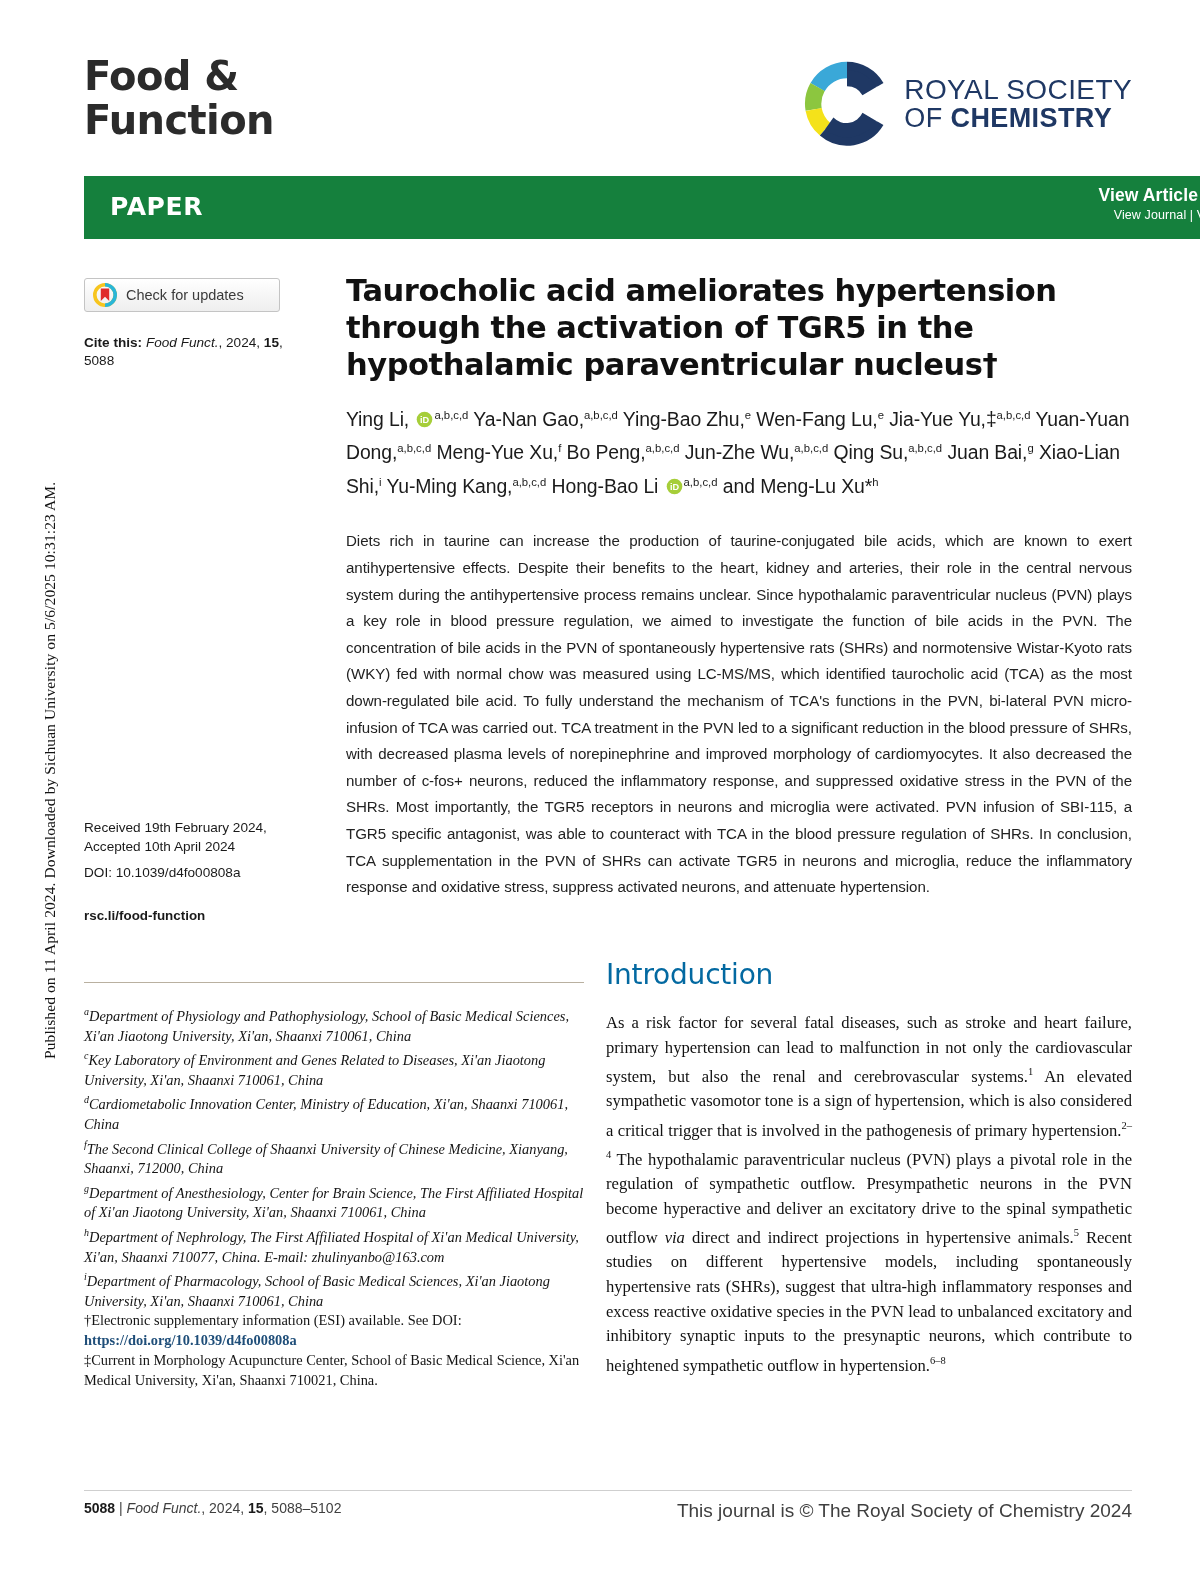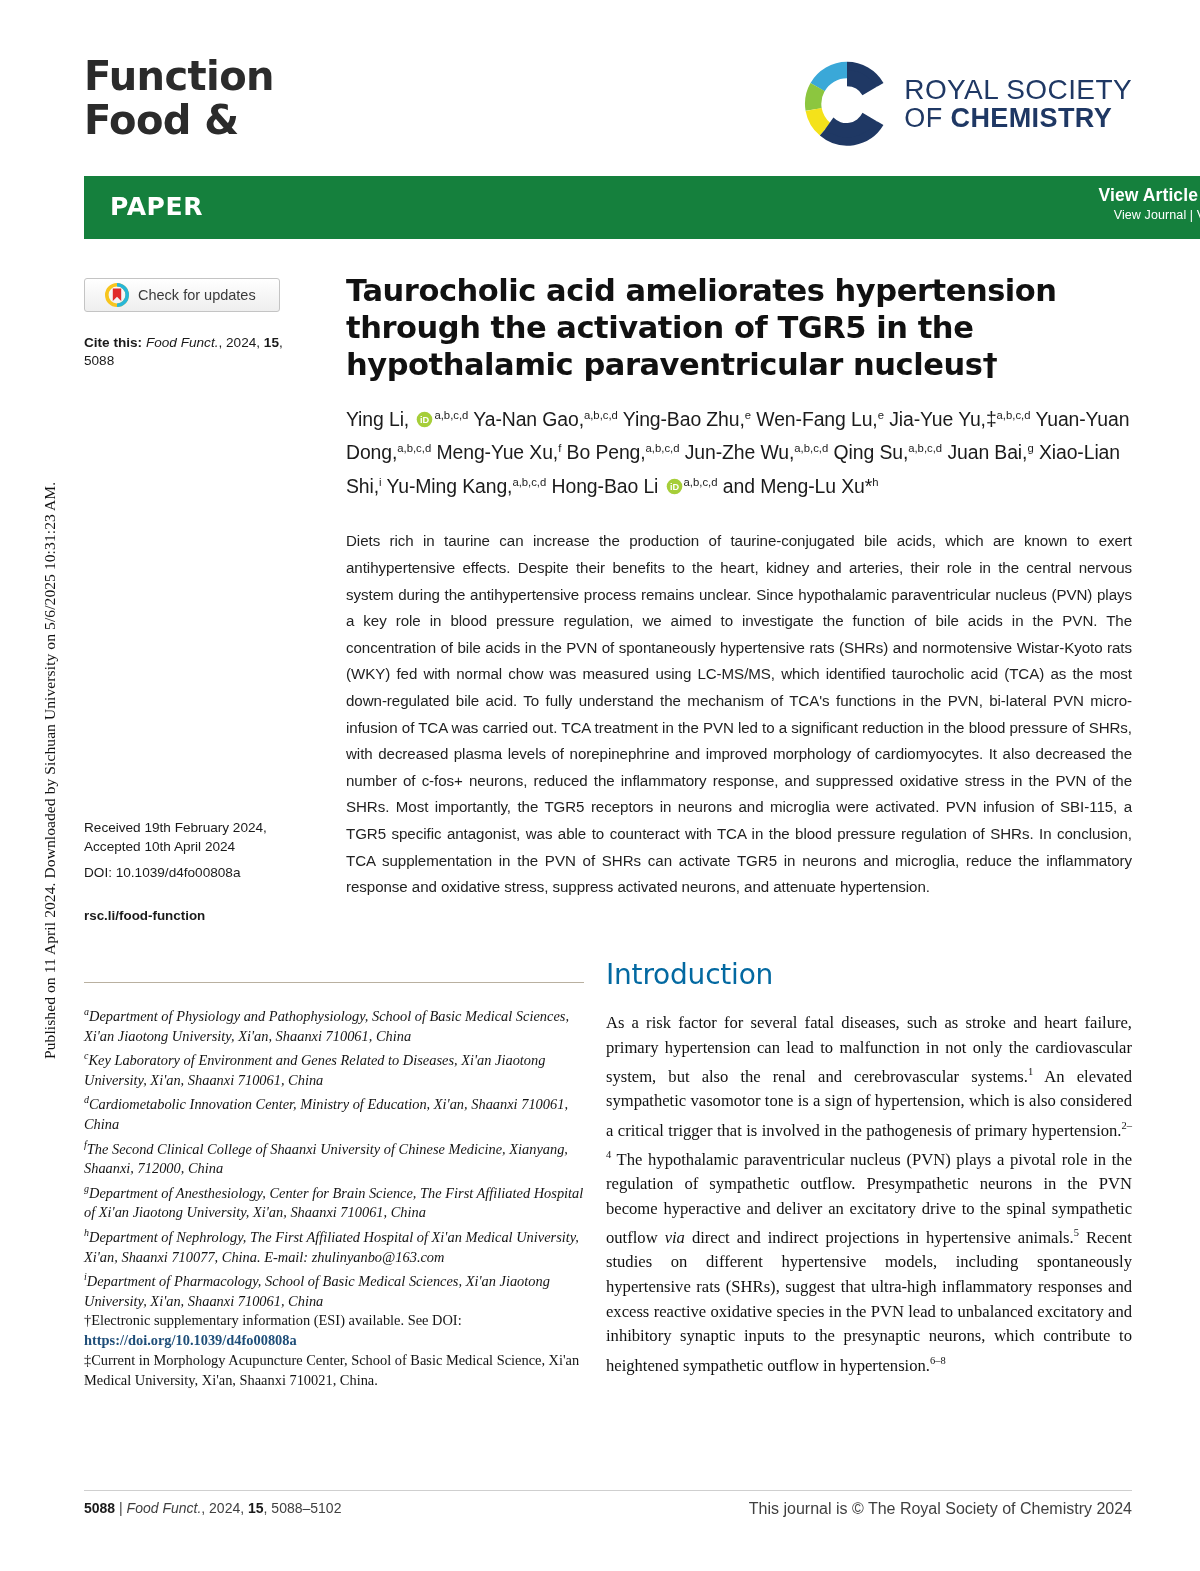--- a/index.html
+++ b/index.html
@@ -133,21 +133,21 @@
     width: 232px;
   }
   .crossmark {
     width: 196px;
     height: 34px;
     border: 1px solid #c4c4c4;
     border-radius: 3px;
     background: linear-gradient(#ffffff, #eeeeee);
     display: flex;
     align-items: center;
-    padding-left: 20px;
+    padding-left: 8px;
     box-sizing: border-box;
   }
   .cm-icon { width: 24px; height: 24px; flex: 0 0 24px; }
   .cm-text {
     margin-left: 9px;
     font-size: 14.5px;
     color: #3a3a3a;
     font-family: "Liberation Sans", sans-serif;
   }
   .cite {
@@ -281,35 +281,35 @@
     left: 84px;
     top: 1500px;
     width: 1048px;
     font-size: 14px;
     color: #3f3f3f;
     display: flex;
     justify-content: space-between;
   }
   .footer .fl b { font-weight: bold; color: #1a1a1a; }
   .footer .fl i { font-style: italic; }
-  .footer .fr { font-size: 16px; }
+  .footer .fr { font-size: 19px; }
 </style>
 </head>
 <body>
 
 <div class="rail">
   <div class="rail-text">Published on 11 April 2024. Downloaded by Sichuan University on 5/6/2025 10:31:23 AM.</div>
 </div>
 
 <div class="page">
 
   <div class="masthead">
     <div class="journal-title">
+      <div>Food &amp;</div>
       <div>Function</div>
-      <div>Food &amp;</div>
     </div>
 
     <div class="rsc-logo">
       <svg class="rsc-mark" viewBox="0 0 100 100">
 
         <g fill="none" stroke-width="19">
           <path d="M 50 10.5 A 39.5 39.5 0 0 1 84.2 30.3" stroke="#1f3864" stroke-linecap="butt"></path>
           <path d="M 15.8 30.3 A 39.5 39.5 0 0 1 50 10.5" stroke="#3aa8d8" stroke-linecap="butt"></path>
           <path d="M 11.2 56.4 A 39.5 39.5 0 0 1 15.8 30.3" stroke="#8cc63f" stroke-linecap="butt"></path>
           <path d="M 24.6 79.5 A 39.5 39.5 0 0 1 11.2 56.4" stroke="#f4e21a" stroke-linecap="butt"></path>

